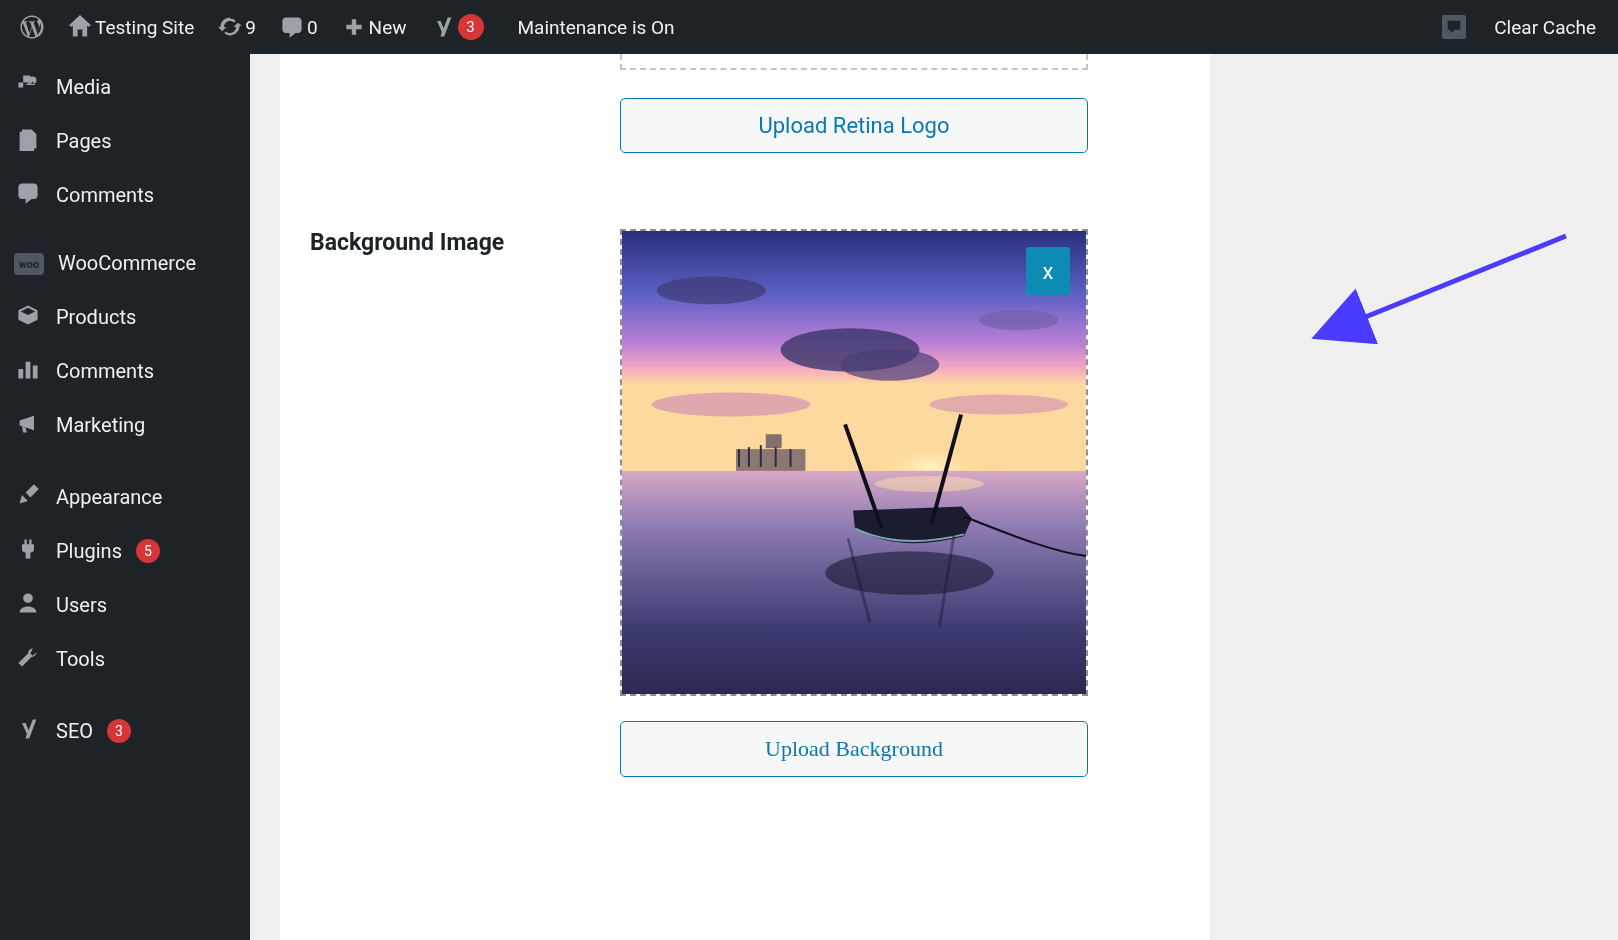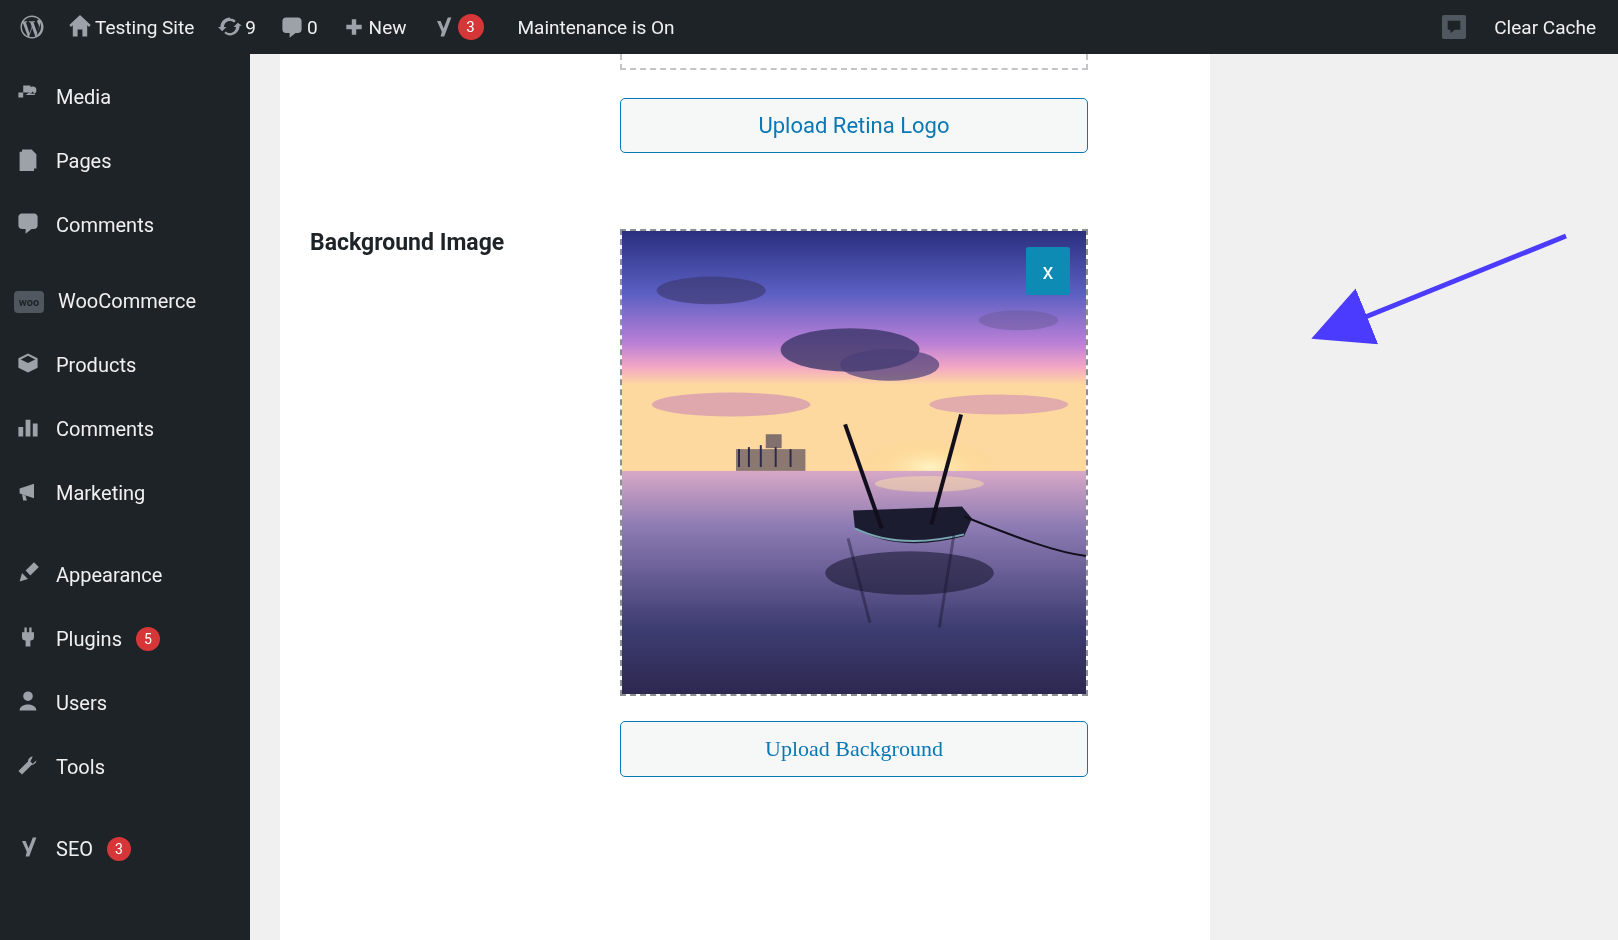--- a/index.html
+++ b/index.html
@@ -64,21 +64,20 @@
     align-items:flex-end;
     gap:14px;
     padding:13px 14px;
     color:#f0f0f1;
     cursor:pointer;
   }
   .menu-item .m-icon{
     width:28px; height:28px;
     display:inline-flex; align-items:center; justify-content:center;
     color:#9ca2a7;
-    margin-top:10px;
   }
   .menu-item .m-icon svg{ fill:currentColor; }
   .menu-sep{ height:18px; }
   .menu-item .count-badge{
     background:#d63638;
     color:#fff;
     border-radius:12px;
     min-width:24px; height:24px;
     padding:0 7px;
     display:inline-flex; align-items:center; justify-content:center;

